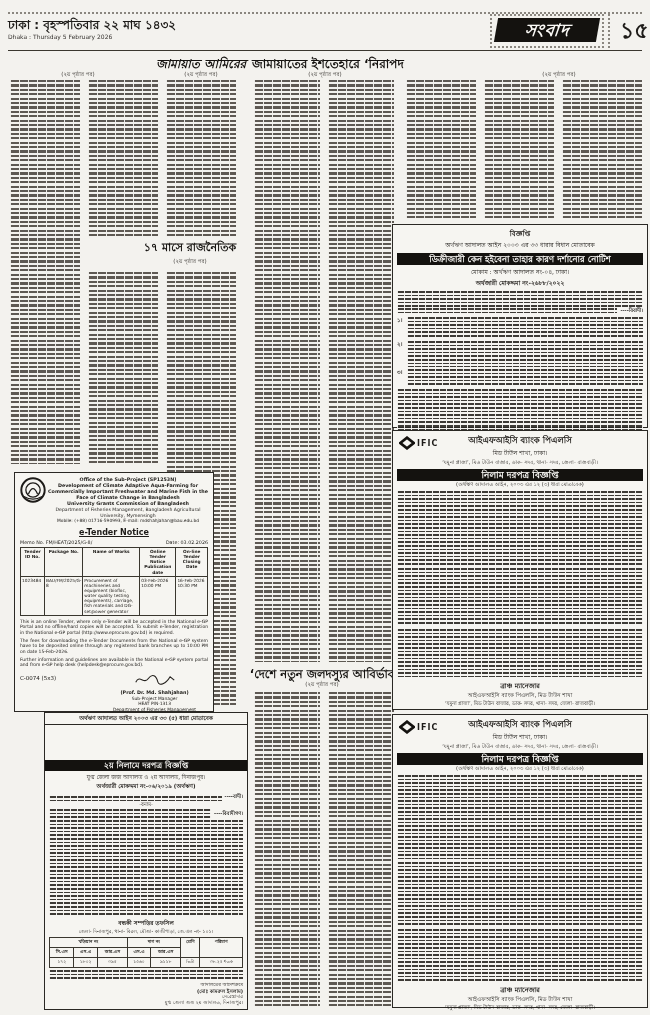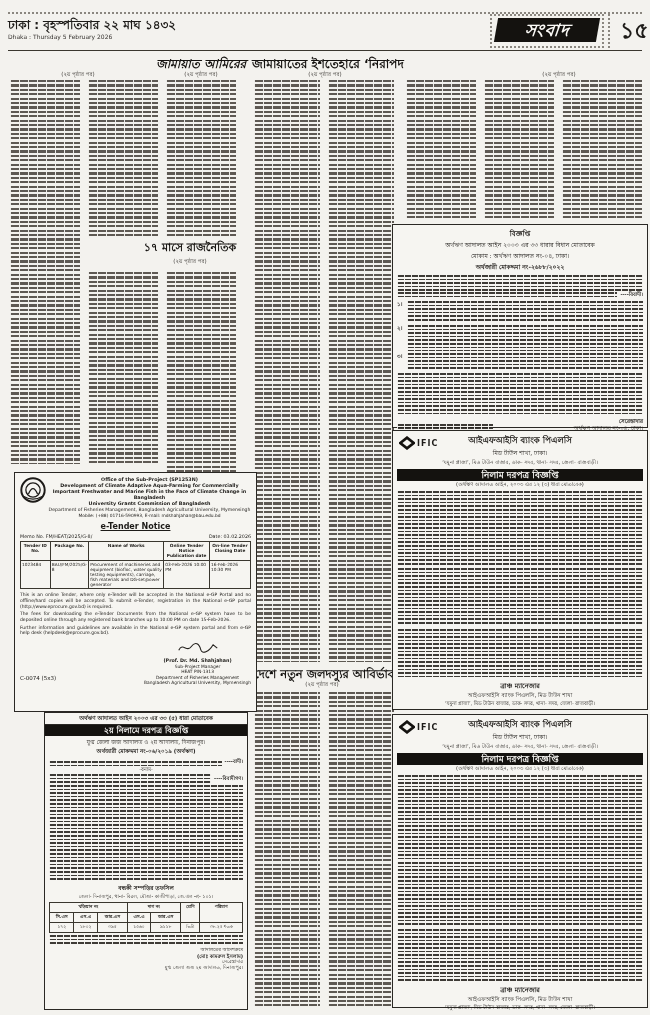--- a/index.html
+++ b/index.html
@@ -93,20 +93,21 @@
   <div class="abs sim" style="left:254px;top:692px;width:66px;height:314px;"></div>
   <div class="abs sim" style="left:328px;top:692px;width:66px;height:314px;"></div>
 
   <div class="abs sim" style="left:406px;top:80px;width:70px;height:138px;"></div>
   <div class="abs sim" style="left:484px;top:80px;width:70px;height:138px;"></div>
   <div class="abs sim" style="left:562px;top:80px;width:80px;height:138px;"></div>
 
   <div class="abs noticebox" style="left:392px;top:224px;width:256px;height:204px;padding:3px 4px;">
     <div class="tinyc b" style="font-size:7px;">বিজ্ঞপ্তি</div>
     <div class="tinyc" style="font-size:6px;">অর্থঋণ আদালত আইন ২০০৩ এর ৩৩ ধারার বিধান মোতাবেক</div>
+    <div class="bar" style="font-size:8.5px;line-height:12px;margin:2px 0;">ডিক্রীজারী কেন হইবেনা তাহার কারণ দর্শানোর নোটিশ</div>
     <div class="tinyc" style="font-size:6px;">মোকাম : অর্থঋণ আদালত নং-০৪, ঢাকা।</div>
     <div class="tinyc b" style="font-size:6px;">অর্থজারী মোকদ্দমা নং-২৬৮৮/২০২২</div>
     <div class="sim-sm" style="height:16px;margin-top:2px;"></div>
     <div class="tagrow">
       <div class="sim-sm" style="height:7px;"></div>
       <div class="tag">----বিবাদী।</div>
     </div>
     <div style="display:flex;margin-top:2px;">
       <div class="b" style="font-size:5.5px;width:10px;">১।</div>
       <div class="sim-sm" style="flex:1;height:22px;"></div>
@@ -170,21 +171,21 @@
     <div class="sim-sm" style="height:84px;margin-top:2px;"></div>
     <div class="sim-sm" style="height:64px;margin-top:3px;"></div>
     <div class="sim-sm" style="height:52px;margin-top:3px;"></div>
     <div style="margin-top:4px;text-align:center;">
       <div class="b" style="font-size:6.5px;">ব্রাঞ্চ ম্যানেজার</div>
       <div style="font-size:5.5px;">আইএফআইসি ব্যাংক পিএলসি, মিড টাউন শাখা</div>
       <div style="font-size:5px;">‘যমুনা প্লাজা’, মিড টাউন বাজার, ডাক- সদর, থানা- সদর, জেলা- রাজবাড়ী।</div>
     </div>
   </div>
 
-  <div class="abs noticebox" style="left:14px;top:472px;width:243px;height:240px;padding:4px 5px;">
+  <div class="abs noticebox" style="left:14px;top:472px;width:200px;height:240px;padding:4px 5px;">
     <div style="position:relative;min-height:30px;">
       <svg class="abs" style="left:0;top:0;" width="26" height="26" viewBox="0 0 40 40">
         <circle cx="20" cy="20" r="18" fill="none" stroke="#1d1b18" stroke-width="3"></circle>
         <circle cx="20" cy="20" r="11" fill="none" stroke="#1d1b18" stroke-width="2"></circle>
         <path d="M13 26 Q20 10 27 26" fill="none" stroke="#1d1b18" stroke-width="2"></path>
         <path d="M6 30 Q20 38 34 30" fill="none" stroke="#1d1b18" stroke-width="2"></path>
       </svg>
       <div style="padding-left:28px;text-align:center;line-height:1.25;">
         <div class="b" style="font-size:4.8px;">Office of the Sub-Project (SP1253N)</div>
         <div class="b" style="font-size:4.8px;">Development of Climate Adaptive Aqua-Farming for Commercially Important Freshwater and Marine Fish in the Face of Climate Change in Bangladesh</div>
@@ -229,21 +230,21 @@
         <div style="font-size:4.4px;">HEAT PIN-1313</div>
         <div style="font-size:4.4px;">Department of Fisheries Management</div>
         <div style="font-size:4.4px;">Bangladesh Agricultural University, Mymensingh</div>
       </div>
     </div>
     <div class="abs" style="left:5px;bottom:30px;font-size:5.5px;">C-0074 (5x3)</div>
   </div>
 
   <div class="abs noticebox" style="left:44px;top:712px;width:204px;height:298px;padding:0;">
     <div class="tinyc b" style="font-size:5.6px;border-bottom:1px solid #2a2824;padding:1px 0;">অর্থঋণ আদালত আইন ২০০৩ এর ৩৩ (৫) ধারা মোতাবেক</div>
-    <div class="bar" style="font-size:8px;line-height:11px;">২য় নিলামে দরপত্র বিজ্ঞপ্তি</div>
+    <div class="bar" style="font-size:8px;line-height:11px;margin-top:35px;">২য় নিলামে দরপত্র বিজ্ঞপ্তি</div>
     <div style="padding:2px 4px;">
       <div class="tinyc" style="font-size:5.6px;">যুগ্ম জেলা জজ আদালত ও ২য় আদালত, দিনাজপুর।</div>
       <div class="tinyc b" style="font-size:5.6px;">অর্থজারী মোকদ্দমা নং-০৬/২০১৯ (অর্থঋণ)</div>
       <div class="tagrow" style="margin-top:2px;">
         <div class="sim-sm" style="height:5px;"></div>
         <div class="tag">----বাদী।</div>
       </div>
       <div class="tinyc" style="font-size:5px;">-বনাম-</div>
       <div class="tagrow">
         <div class="sim-sm" style="height:9px;"></div>

